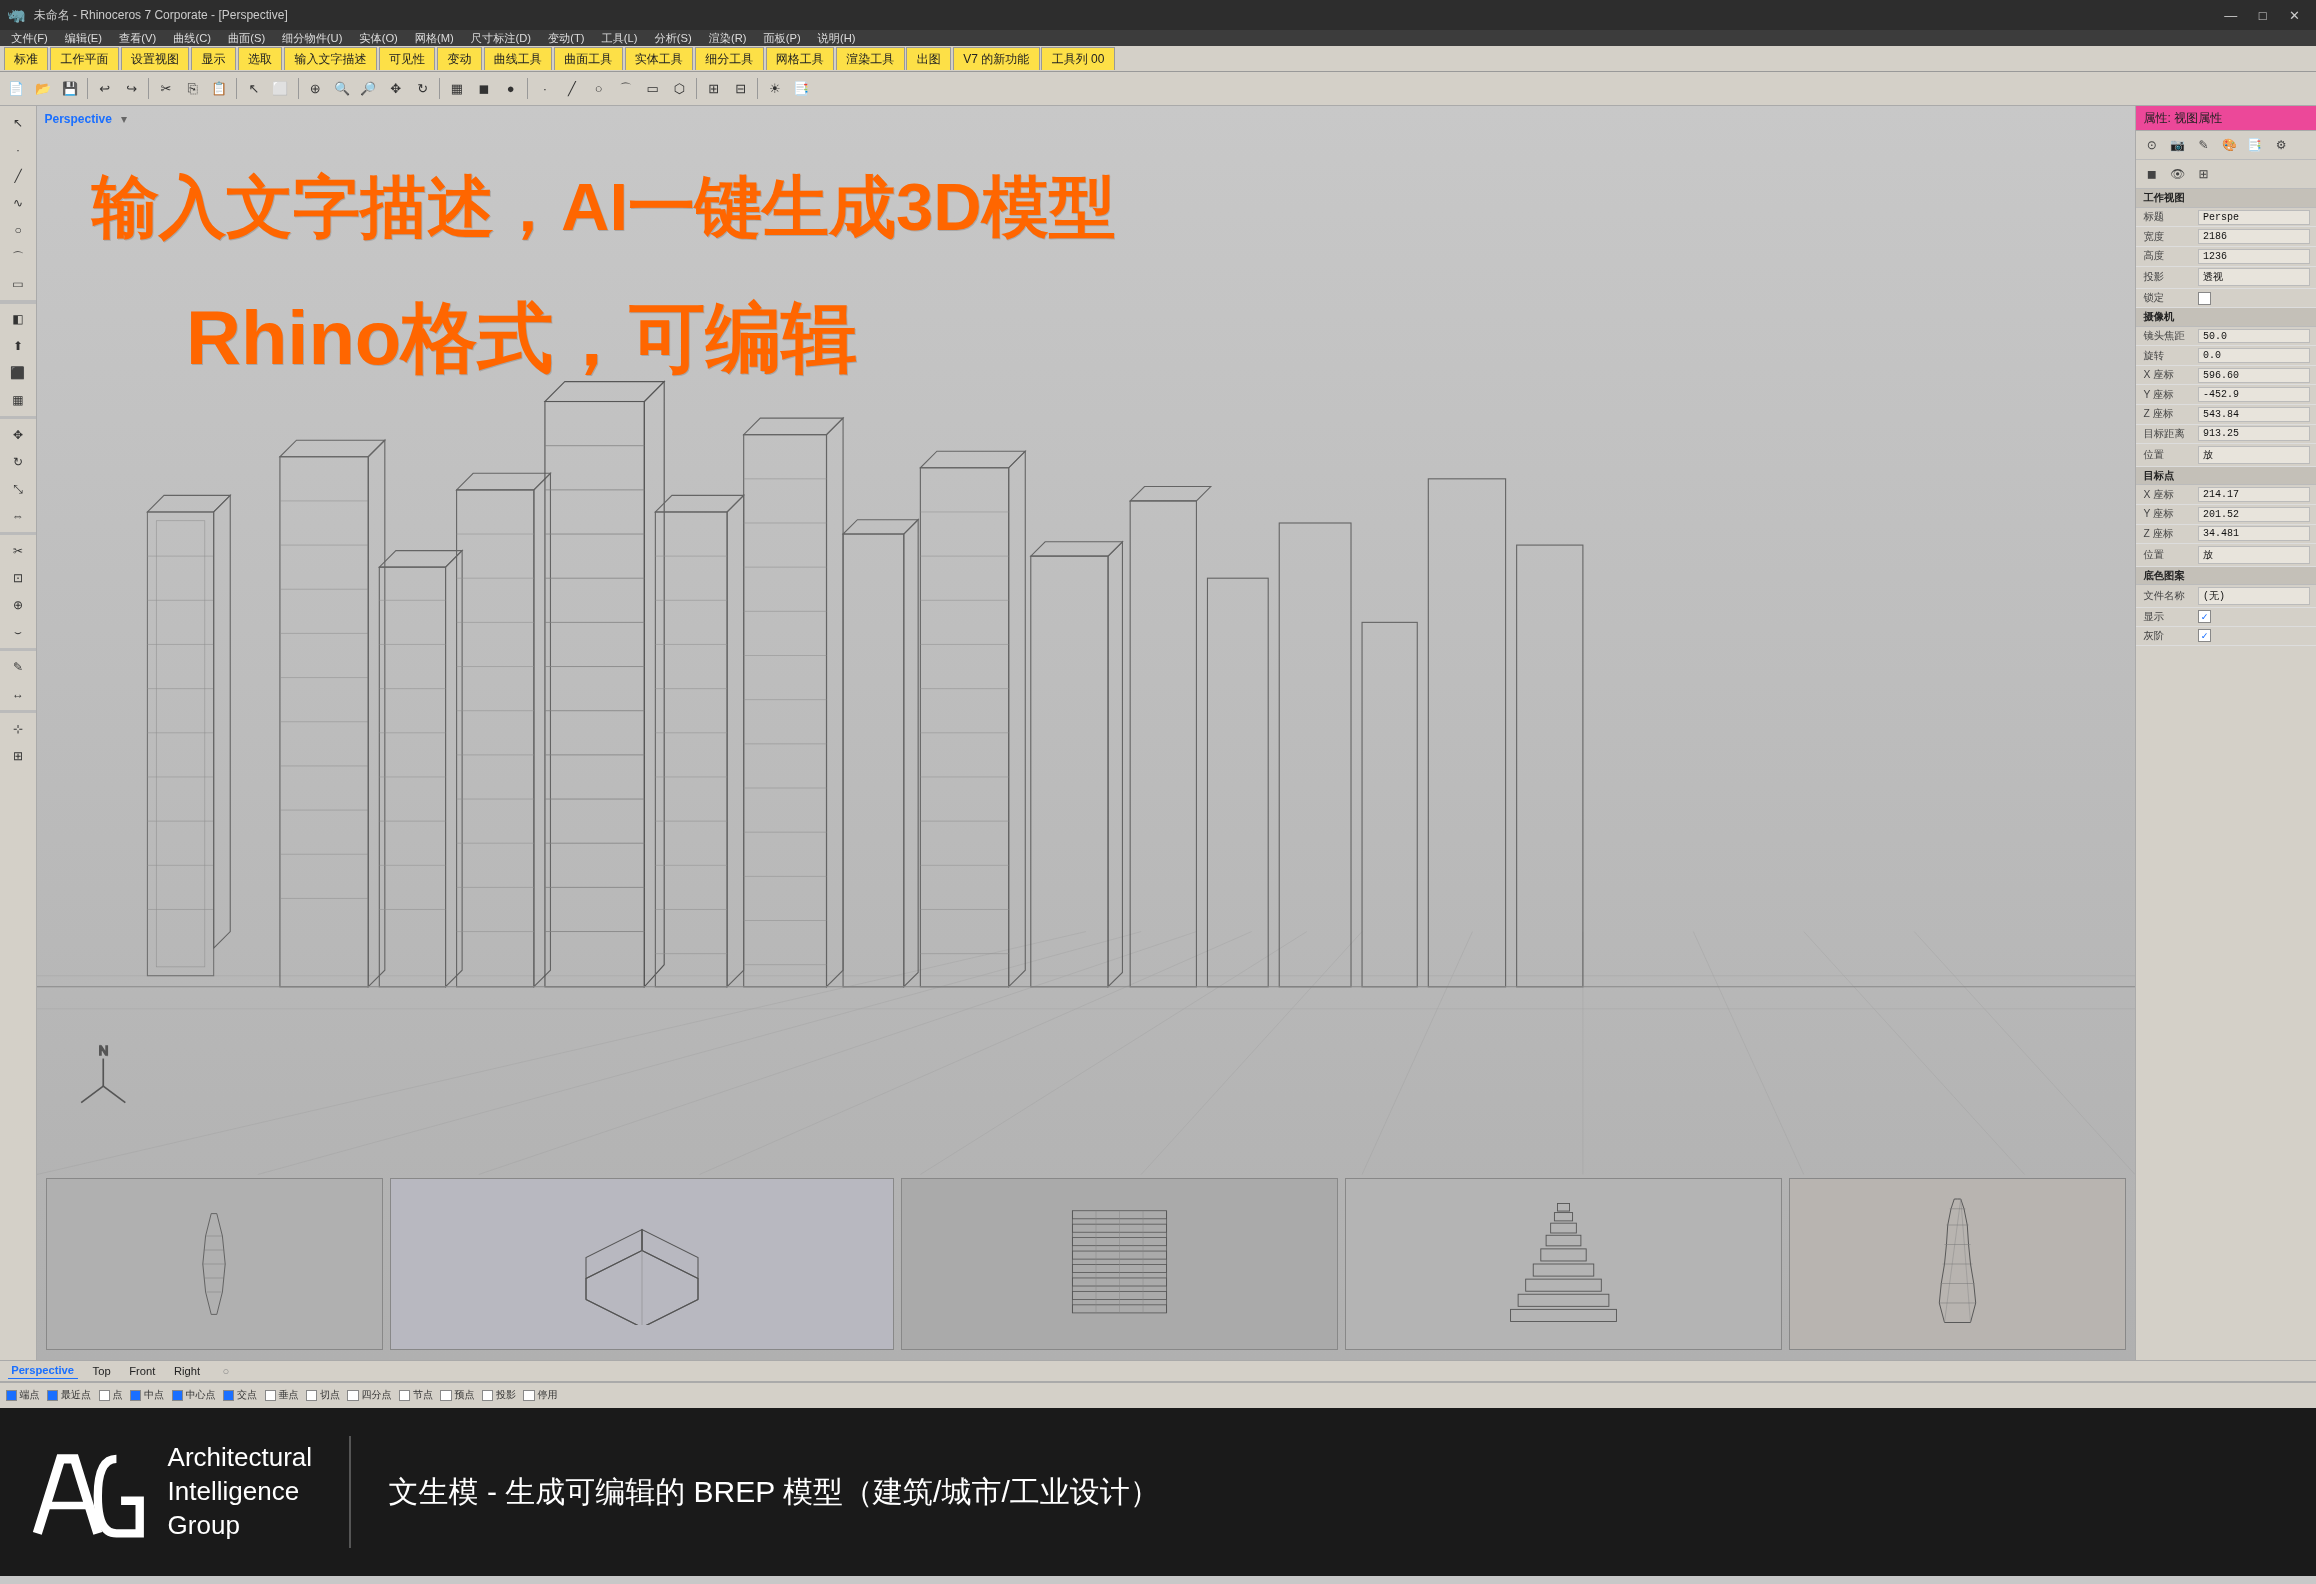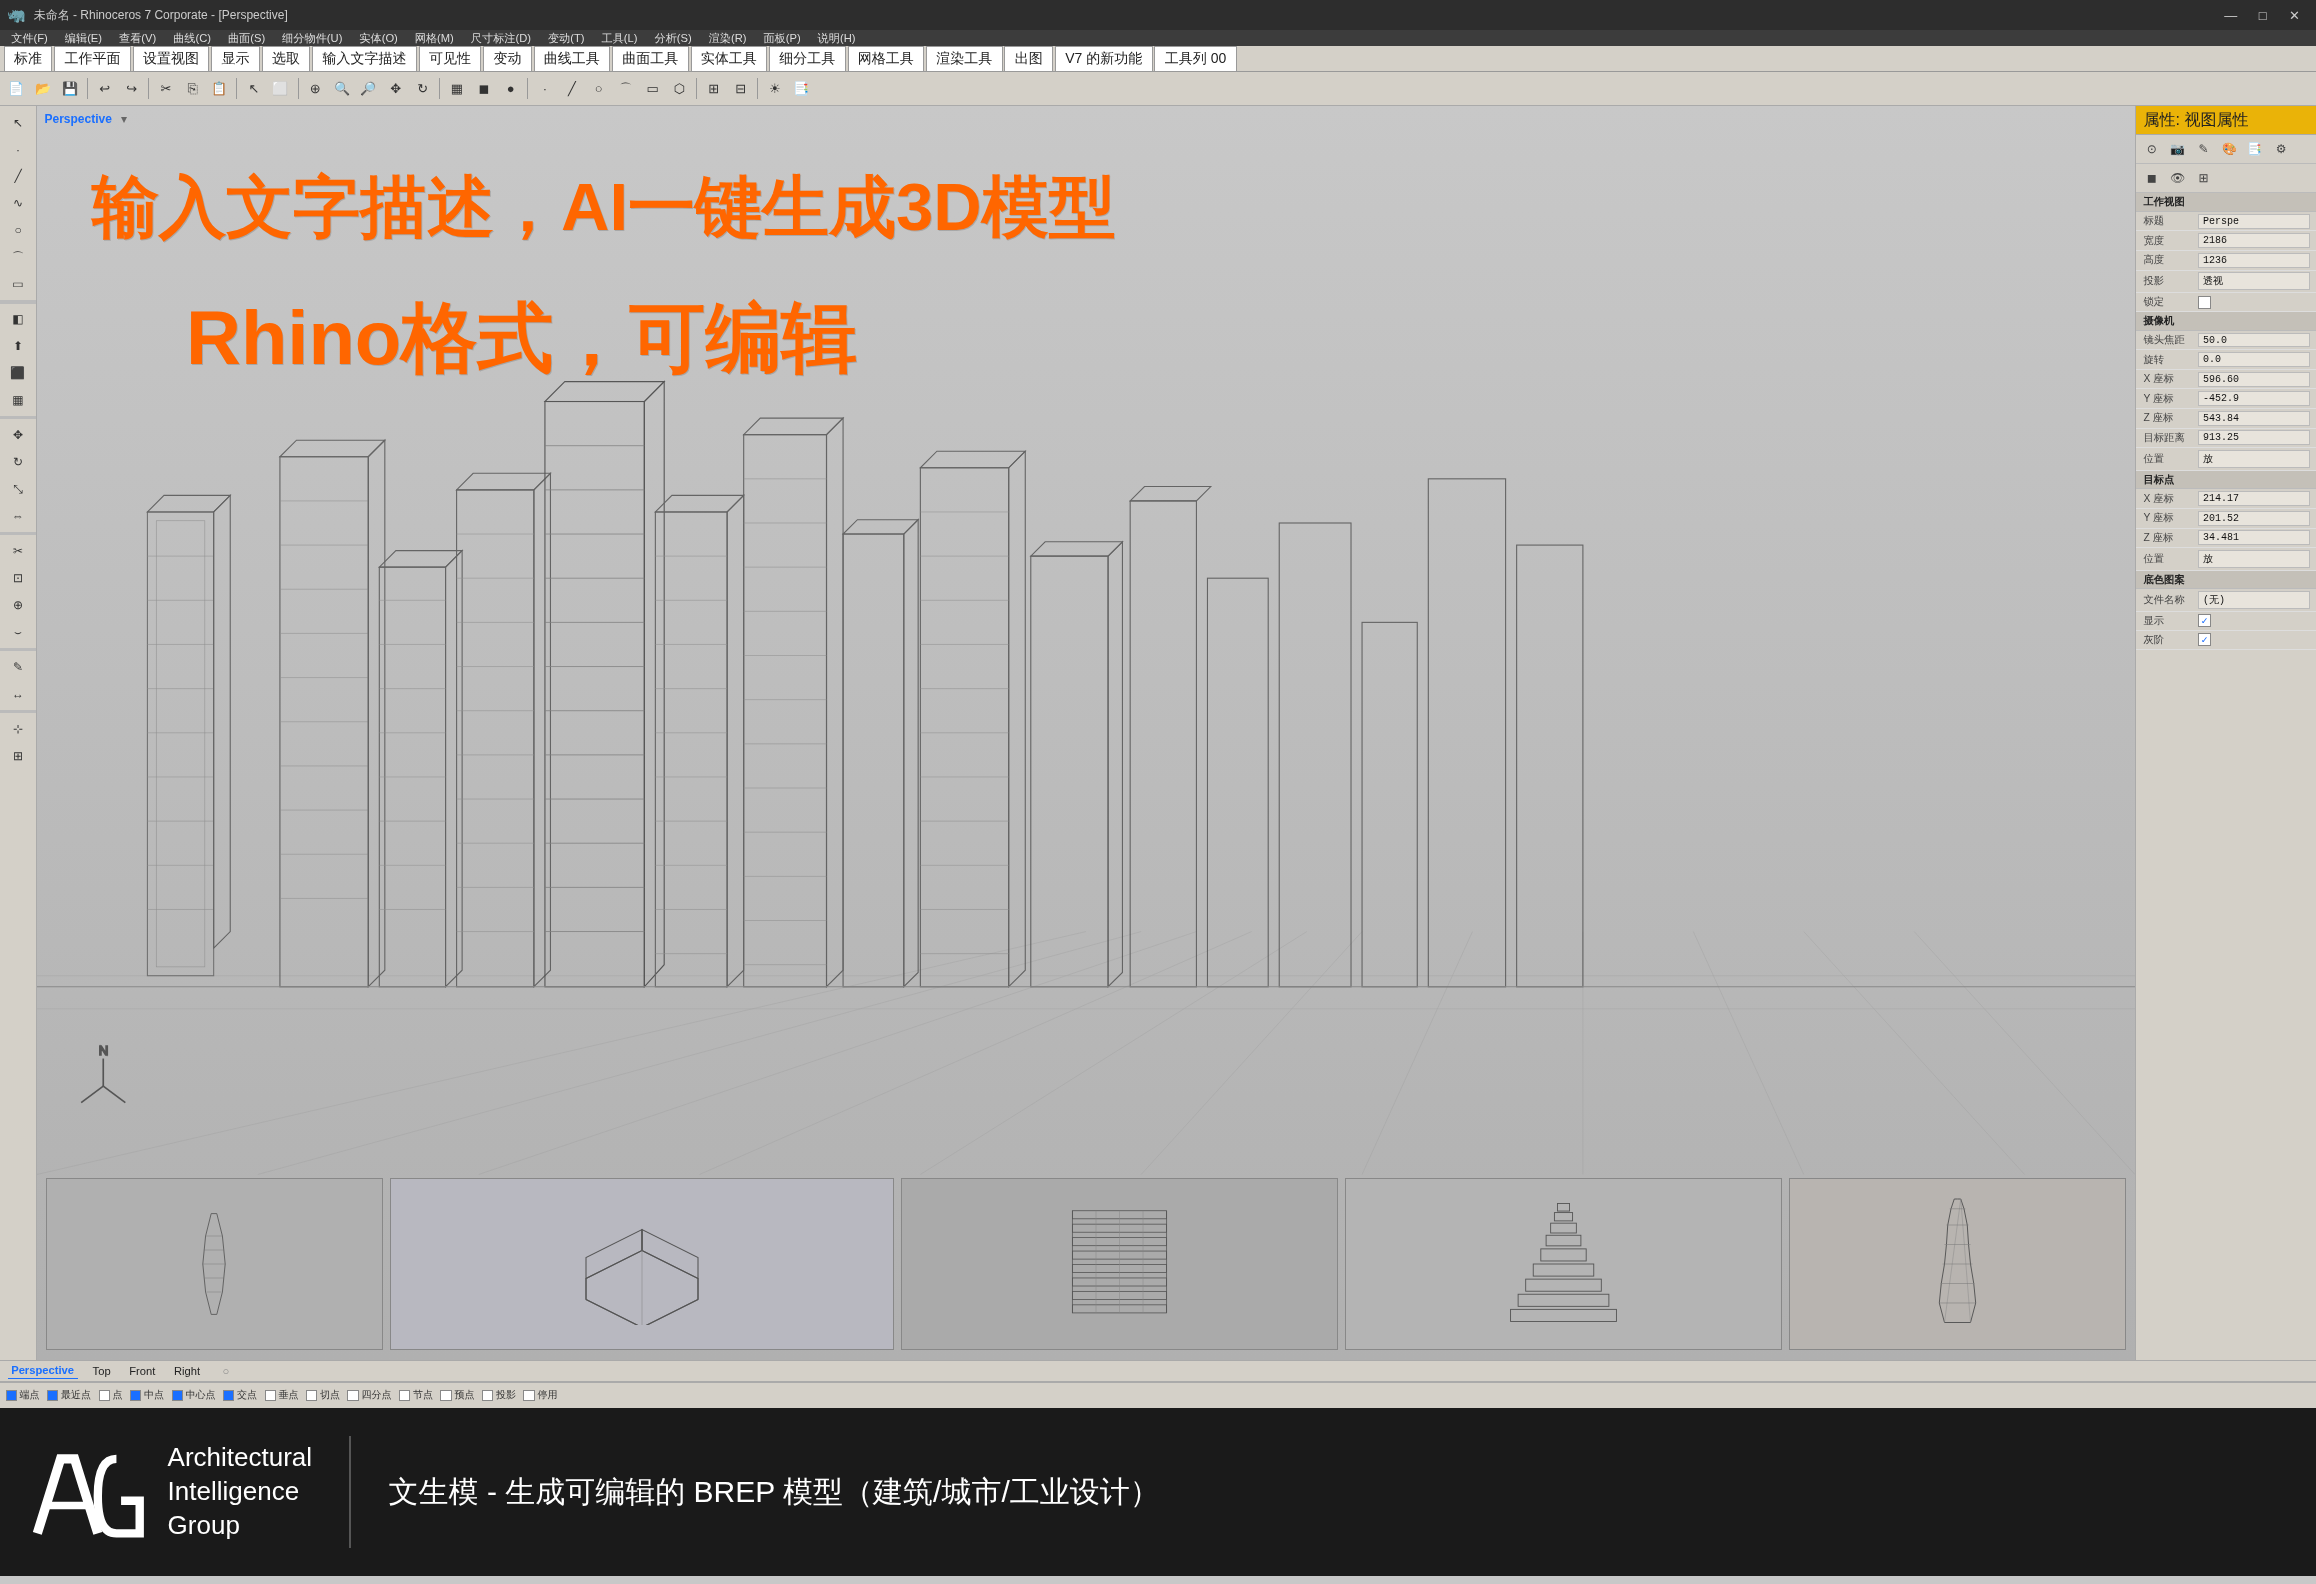--- a/index.html
+++ b/index.html
@@ -59,24 +59,24 @@
       height: 26px;
       background: #d4d0c8;
       display: flex;
       align-items: center;
       padding: 0 3.7px;
       gap: 1.9px;
       border-bottom: 0.9px solid #999;
     }
     .tab-item {
       padding: 2.8px 9.3px;
-      font-size: 14px;
+      font-size: 12px;
       color: #222;
       cursor: pointer;
-      background: #ffffff;
+      background: #fde047;
       border: 0.9px solid #999;
       border-bottom: none;
       white-space: nowrap;
     }
 
     
     #icon-toolbar {
       height: 34px;
       background: #d4d0c8;
       display: flex;
@@ -159,23 +159,23 @@
     #right-panel {
       width: 182px;
       background: #d4d0c8;
       display: flex;
       flex-direction: column;
       font-size: 10.3px;
       border-left: 0.9px solid #aaa;
       overflow: hidden;
     }
     #right-panel-header {
-      background: #eab308;
+      background: #ec4899;
       padding: 3.7px 7.5px;
-      font-size: 16px;
+      font-size: 12px;
       color: #222;
       border-bottom: 0.9px solid #aaa;
     }
     .panel-icon-row {
       display: flex;
       padding: 3.7px;
       gap: 1.9px;
       border-bottom: 0.9px solid #bbb;
     }
     .panel-icon {

